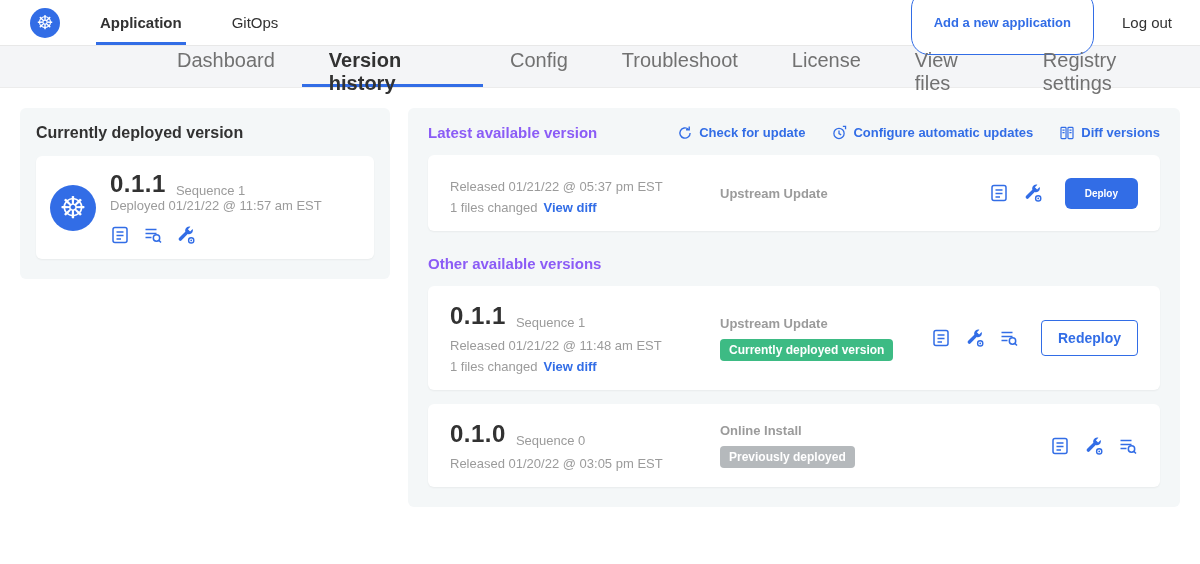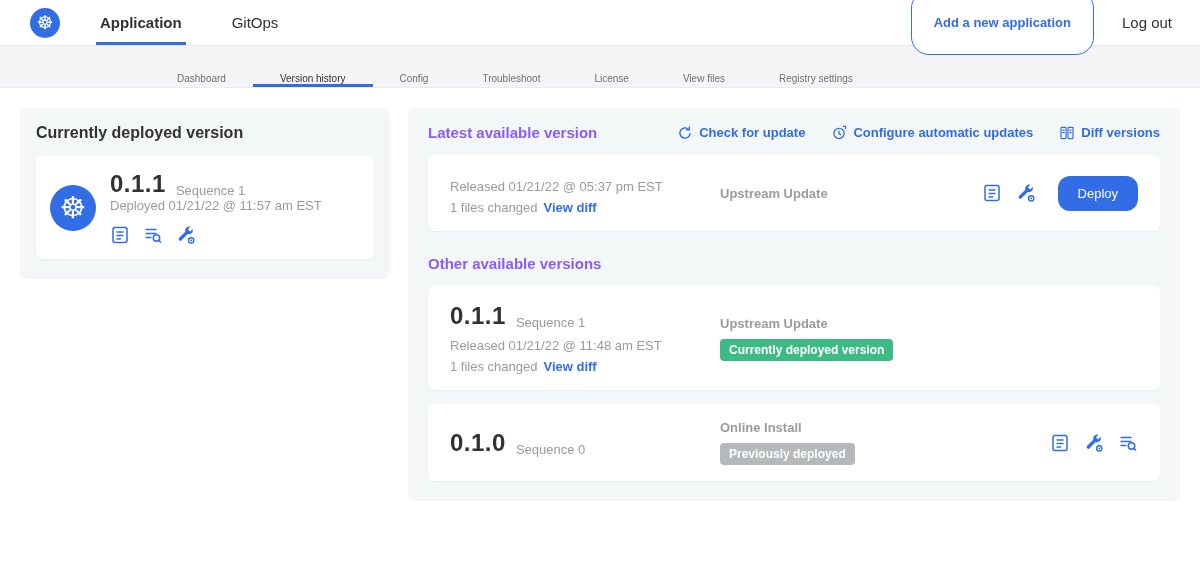--- a/index.html
+++ b/index.html
@@ -40,24 +40,24 @@
     font-weight:bold;font-size:13px;padding:24px 22px;border-radius:18px;cursor:pointer;
     margin-right:28px;font-family:inherit;
   }
   .logout{align-self:center;font-size:15px;cursor:pointer;}
   
   .subnav{
     height:42px;background:#f4f5f7;display:flex;align-items:stretch;
     padding-left:150px;border-bottom:1px solid #ececec;
   }
   .subnav-item{
-    display:flex;align-items:flex-end;padding:0 27px;font-size:10px;color:#717171;
+    display:flex;align-items:flex-start;padding:0 27px;font-size:20px;color:#717171;
     cursor:pointer;border-bottom:3px solid transparent;border-top:3px solid transparent;
   }
-  .subnav-item.active{color:var(--dark);font-weight:normal;border-bottom-color:var(--accent);}
+  .subnav-item.active{color:var(--dark);font-weight:bold;border-bottom-color:var(--accent);}
   
   .main{display:flex;gap:18px;padding:20px;align-items:flex-start;}
   .panel{background:var(--panel);border-radius:6px;}
   .panel.left{width:370px;flex:none;padding:16px 16px 20px;}
   .panel.right{flex:1;padding:16px 20px 20px;}
   .panel-title{font-size:16px;font-weight:bold;color:var(--dark);}
   .muted-title{font-size:15px;font-weight:bold;color:#8b5cf6;}
   .card{
     background:#fff;border-radius:6px;box-shadow:0 1px 2px rgba(0,0,0,.05);
   }
@@ -87,22 +87,22 @@
   .col-mid{flex:1;padding-left:8px;}
   .source{font-size:13px;font-weight:bold;color:var(--muted);}
   .badge{
     display:inline-block;margin-top:8px;padding:4px 9px;border-radius:4px;
     color:#fff;font-size:12px;font-weight:bold;
   }
   .badge.green{background:var(--badge-green);}
   .badge.gray{background:var(--badge-gray);}
   .col-right{display:flex;align-items:center;gap:14px;}
   .btn-solid{
-    background:var(--accent);color:#fff;border:none;border-radius:12px;
-    font-size:13px;font-weight:normal;padding:10px 20px;cursor:pointer;margin-left:8px;
+    background:var(--accent);color:#fff;border:none;border-radius:6px;
+    font-size:10px;font-weight:bold;padding:10px 20px;cursor:pointer;margin-left:8px;
     font-family:inherit;
   }
   .btn-outline{
     background:#fff;color:var(--accent);border:1px solid var(--accent);border-radius:4px;
     font-size:14px;font-weight:bold;padding:9px 16px;cursor:pointer;margin-left:8px;
     font-family:inherit;
   }
   .other-title{margin-top:24px;}
 </style>
 </head>
@@ -253,28 +253,52 @@
         <div class="muted rel">Released 01/21/22 @ 11:48 am EST</div>
         <div class="files-row">
           <span class="muted">1 files changed</span>
           <span class="view-diff">View diff</span>
         </div>
       </div>
       <div class="col-mid">
         <div class="source">Upstream Update</div>
         <span class="badge green">Currently deployed version</span>
       </div>
+      <div class="col-right">
+        <span class="icon-btn">
+          <svg viewBox="0 0 20 20" fill="none" stroke="currentColor" stroke-width="1.5">
+              <rect x="3" y="2.5" width="14" height="15" rx="2"></rect>
+              <path d="M6.5 7h7M6.5 10.5h7M6.5 14h4.5"></path>
+            </svg>
+        </span>
+        <span class="icon-btn">
+          <svg viewBox="0 0 20 20">
+              <path fill="currentColor" d="M16.9 5.4a4 4 0 0 1-5.2 3.7L5.6 15.2a1.7 1.7 0 1 1-2.4-2.4l6.1-6.1a4 4 0 0 1 3.7-5.2c.5 0 1 .1 1.4.3L11.9 4.3l2.2 2.2 2.5-2.5c.2.45.3.9.3 1.4z"></path>
+              <circle cx="15.2" cy="15.4" r="2.6" fill="none" stroke="currentColor" stroke-width="1.4"></circle>
+              <circle cx="15.2" cy="15.4" r=".9" fill="currentColor"></circle>
+            </svg>
+        </span>
+        <span class="icon-btn">
+          <svg viewBox="0 0 20 20" fill="none" stroke="currentColor" stroke-width="1.5">
+              <path d="M2.5 4.5h11M2.5 8.5h11M2.5 12.5h6"></path>
+              <circle cx="13.5" cy="13" r="3.2"></circle>
+              <path d="M15.9 15.4 18 17.5"></path>
+            </svg>
+        </span>
+        <button class="btn-outline">Redeploy</button>
+      </div>
     </div>
 
     <div class="card version-card">
       <div class="col-left">
         <div class="ver-row">
           <span class="ver-big">0.1.0</span>
           <span class="seq">Sequence 0</span>
         </div>
+        <div class="muted rel">Released 01/20/22 @ 03:05 pm EST</div>
       </div>
       <div class="col-mid">
         <div class="source">Online Install</div>
         <span class="badge gray">Previously deployed</span>
       </div>
       <div class="col-right">
         <span class="icon-btn">
           <svg viewBox="0 0 20 20" fill="none" stroke="currentColor" stroke-width="1.5">
               <rect x="3" y="2.5" width="14" height="15" rx="2"></rect>
               <path d="M6.5 7h7M6.5 10.5h7M6.5 14h4.5"></path>

